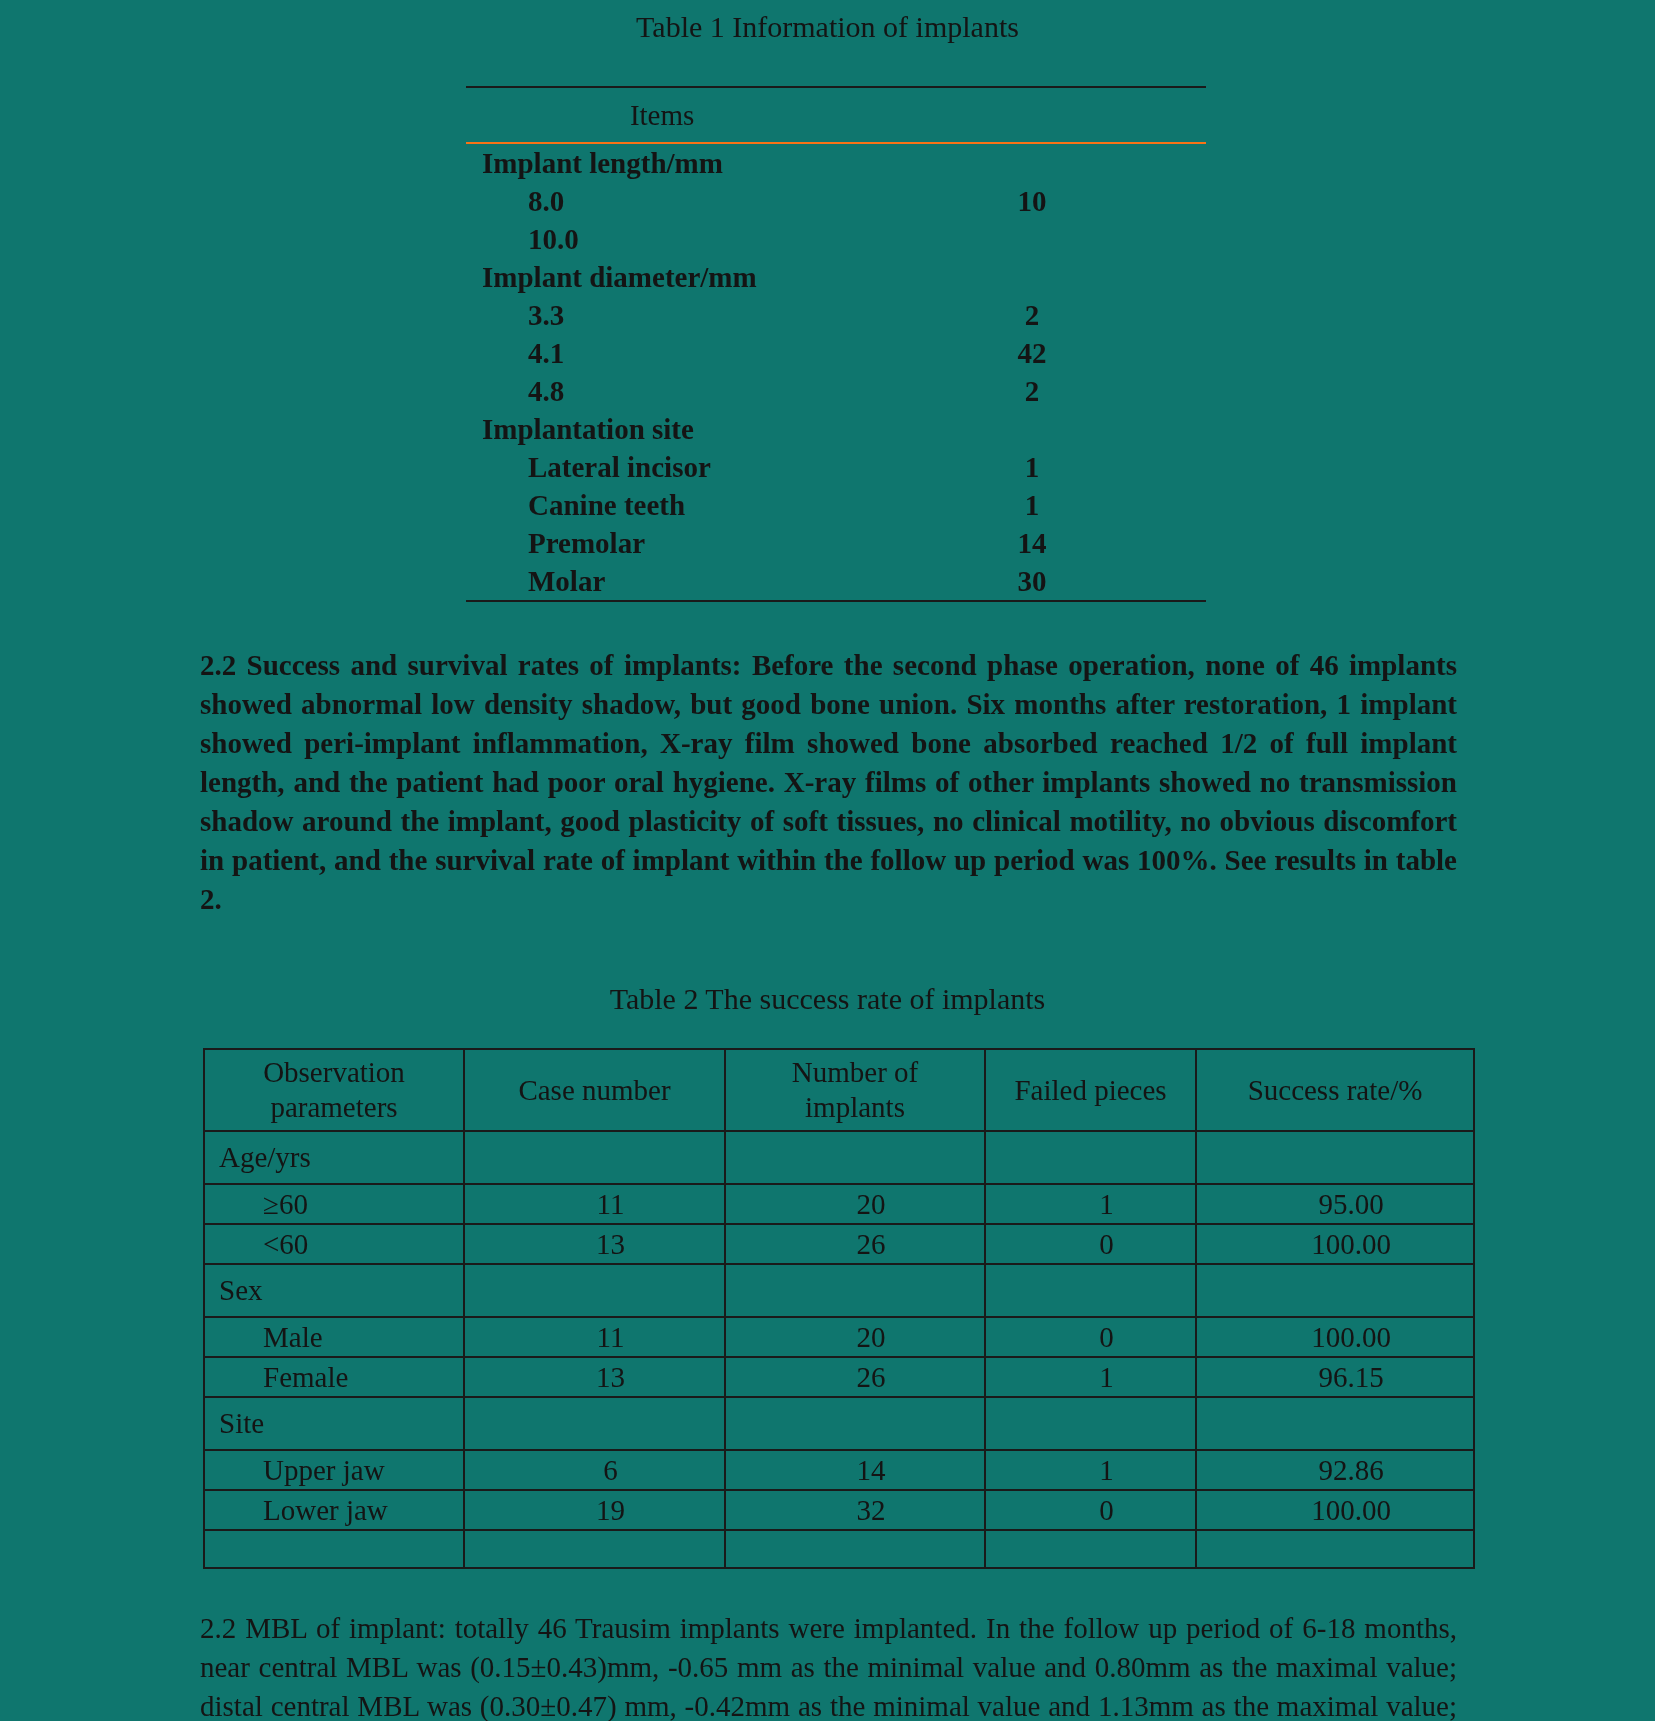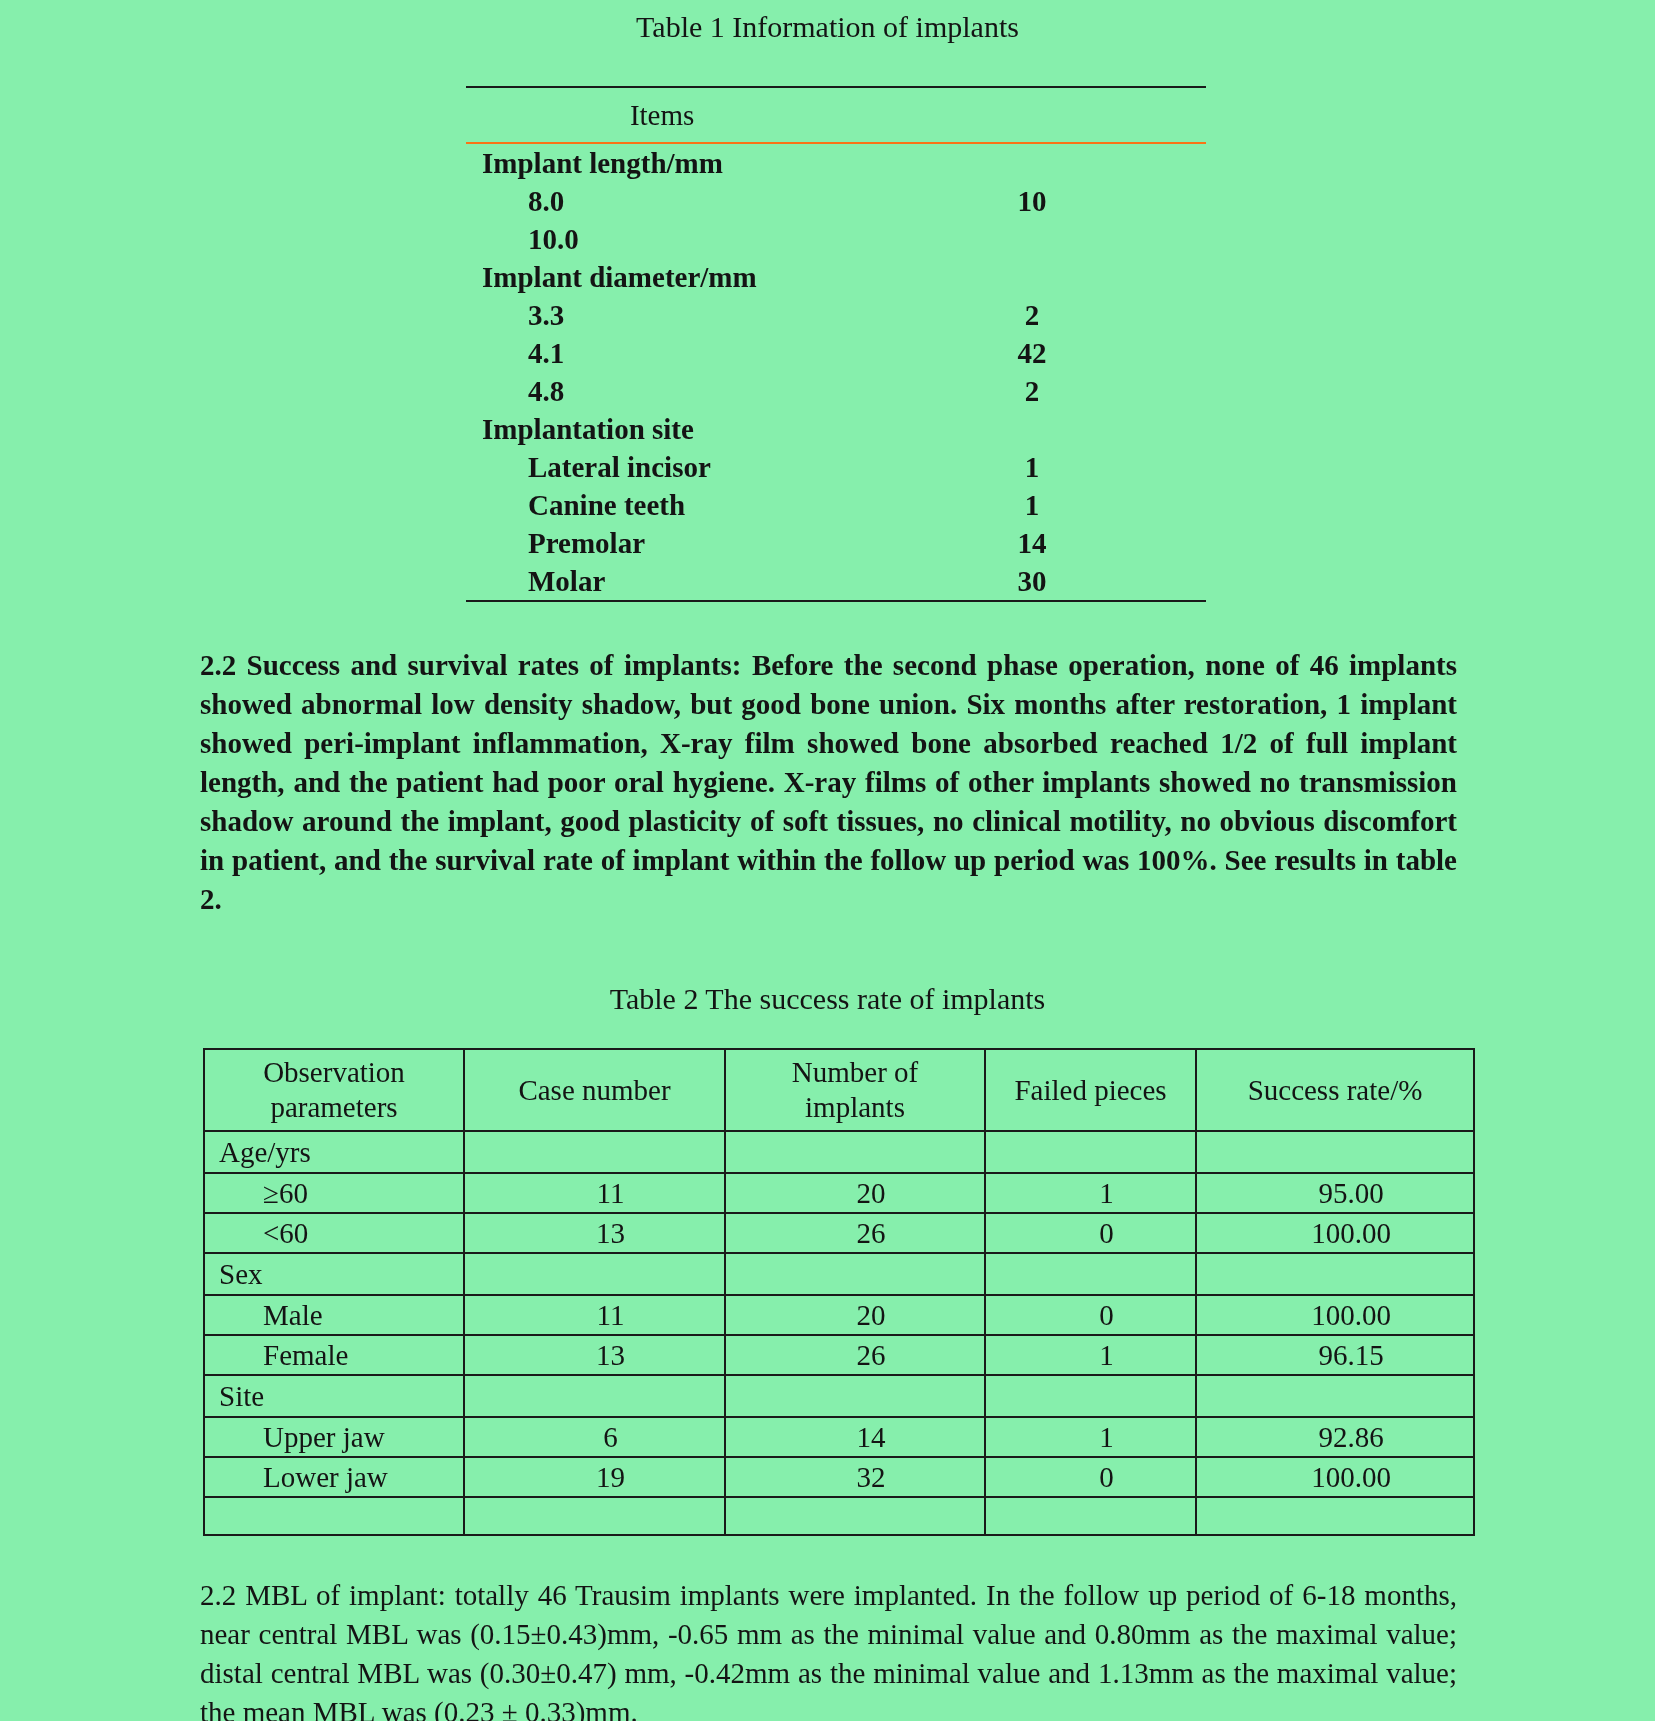--- a/index.html
+++ b/index.html
@@ -2,21 +2,21 @@
 <html><head>
 <meta charset="utf-8">
 <style>
   * { margin:0; padding:0; box-sizing:border-box; }
   html,body { background:#ffffff; }
   body {
     width:1655px; height:1721px;
     font-family:"Liberation Serif", serif;
     color:#141414;
   }
-  .page { position:relative; width:1655px; height:1721px; background:#86efac; overflow:hidden; }
+  .page { position:relative; width:1655px; height:1721px; background:#0f766e; overflow:hidden; }
 
   .caption { text-align:center; font-size:30px; line-height:38px; }
   .caption1 { padding-top:8px; }
   .caption2 { margin-top:61px; }
 
   
   .t1 {
     width:740px; margin:40px 0 0 466px;
     border-top:2px solid #1a1a1a; border-bottom:2px solid #1a1a1a;
     font-size:29px;
@@ -46,21 +46,21 @@
   .t2 {
     border-collapse:collapse; table-layout:fixed;
     width:1270px; margin:30px 0 0 203px;
     font-size:29px;
   }
   .t2 th, .t2 td { border:2px solid #1a1a1a; font-weight:normal; overflow:hidden; }
   .t2 th { height:82px; text-align:center; vertical-align:middle; padding:2px 4px; }
   .th-inner { margin:0 auto; line-height:35px; }
   .th-inner.narrow { max-width:205px; }
   .t2 td { height:40px; text-align:center; vertical-align:middle;padding-left:32px; }
-  .t2 tr.row-group td { height:42px; }
+  .t2 tr.row-group td { height:53px; }
   .t2 tr.row-empty td { height:38px; }
   .t2 td.label { text-align:left; padding-left:14px; white-space:nowrap; }
   .t2 td.label.indent { padding-left:58px; }
 </style>
 </head>
 <body>
 
 <div class="page">
 
   <div class="caption caption1">Table 1 Information of implants</div>

